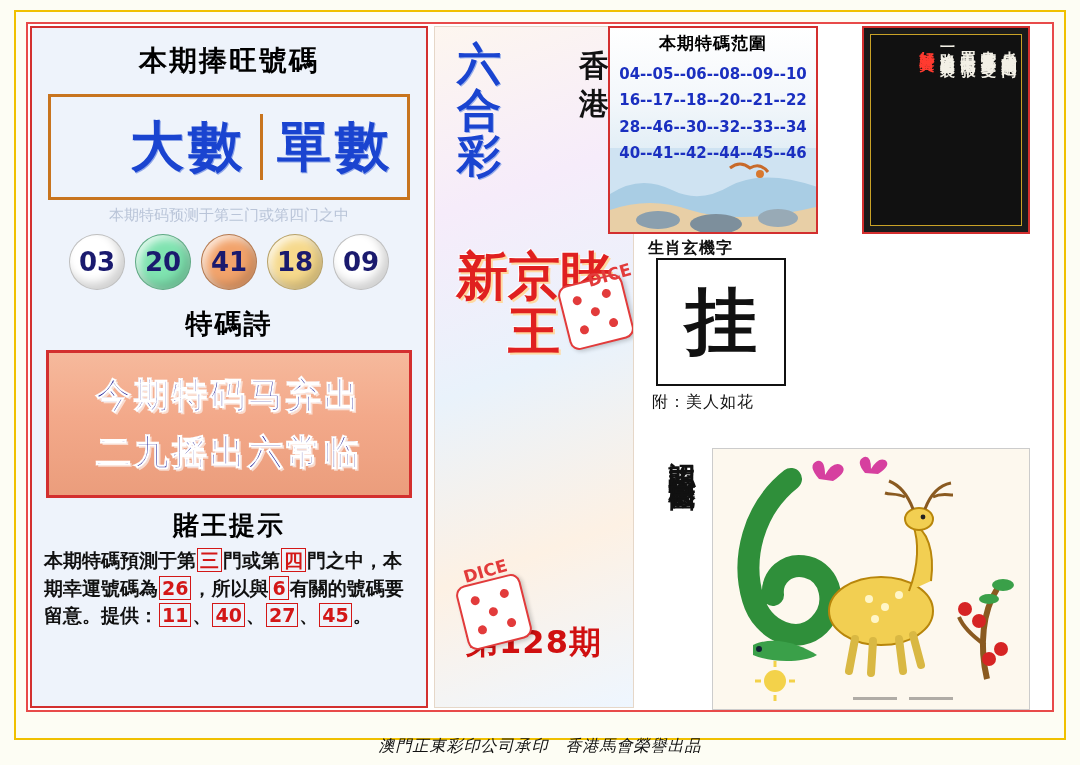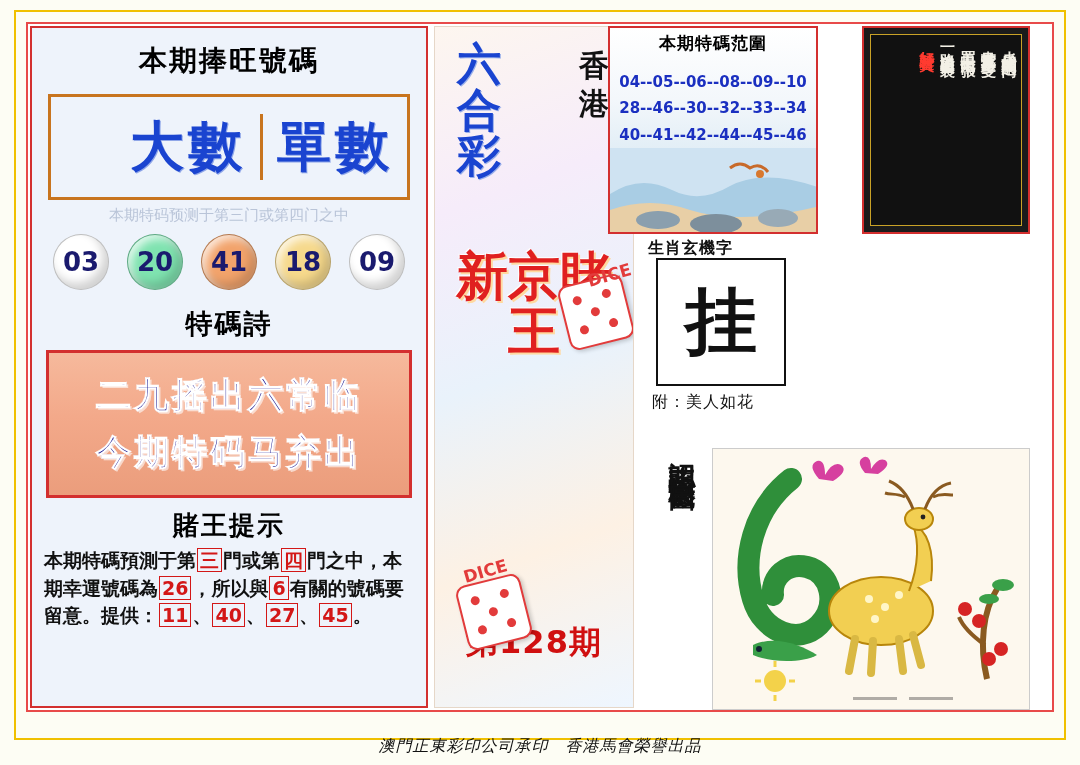--- a/index.html
+++ b/index.html
@@ -84,21 +84,21 @@
     height: 26px;
     color: #b9c4d8;
     font-size: 15px;
     text-align: center;
     overflow: hidden;
     white-space: nowrap;
   }
   .balls {
     display: flex;
     justify-content: center;
-    gap: 18px;
+    gap: 10px;
     margin-top: 2px;
   }
   .ball {
     width: 54px; height: 54px;
     border-radius: 50%;
     display: flex;
     align-items: center;
     justify-content: center;
     font-size: 26px;
     font-weight: bold;
@@ -244,21 +244,21 @@
     overflow: hidden;
   }
   .range-title {
     text-align: center;
     font-size: 17px;
     font-weight: bold;
     margin-top: 4px;
     letter-spacing: 1px;
   }
   .range-lines {
-    margin-top: 14px;
+    margin-top: 6px;
     text-align: center;
     color: #1a2fc0;
     font-size: 15px;
     font-weight: bold;
     line-height: 1.75;
     letter-spacing: 0px;
     position: relative;
     z-index: 2;
   }
   .range-art {
@@ -394,22 +394,22 @@
       <div class="ball" style="background:#ffffff">03</div>
       <div class="ball" style="background:#7fe3b0">20</div>
       <div class="ball" style="background:#f2a36b">41</div>
       <div class="ball" style="background:#f6d98c">18</div>
       <div class="ball" style="background:#ffffff">09</div>
     </div>
 
     <div class="sec-title">特碼詩</div>
 
     <div class="poem-box">
+      <div class="poem-line">今期特码马弃出</div>
       <div class="poem-line">二九摇出六常临</div>
-      <div class="poem-line">今期特码马弃出</div>
     </div>
 
     <div class="tips-title">賭王提示</div>
     <div class="tips-body" id="tips-body"><span>本期特碼預測于第</span><span class="hl">三</span><span>門或第</span><span class="hl">四</span><span>門之中，本期幸運號碼為</span><span class="hl">26</span><span>，所以與</span><span class="hl">6</span><span>有關的號碼要留意。提供：</span><span class="hl">11</span><span>、</span><span class="hl">40</span><span>、</span><span class="hl">27</span><span>、</span><span class="hl">45</span><span>。</span></div>
   </div>
 
   <div class="center-panel">
     <div class="cp-vert-left">六合彩</div>
     <div class="cp-vert-right">香港</div>
     <div class="cp-brand">新京賭王</div>
@@ -431,20 +431,21 @@
       <span class="pip" style="left:41px;top:11px"></span>
       <span class="pip" style="left:11px;top:41px"></span>
     </div>
     <div class="dice-label" style="left:28px; top:534px;">DICE</div>
   </div>
 
   <div class="range-box">
     <div class="range-title">本期特碼范圍</div>
     <div class="range-lines">
       <div>04--05--06--08--09--10</div>
+      <div>16--17--18--20--21--22</div>
       <div>28--46--30--32--33--34</div>
       <div>40--41--42--44--45--46</div>
     </div>
     <svg class="range-art" viewBox="0 0 210 84" preserveAspectRatio="none">
       <rect x="0" y="0" width="210" height="84" fill="#cfe3f2"></rect>
       <path d="M0 46 Q30 26 62 42 Q90 56 120 38 Q155 20 210 40 L210 84 L0 84 Z" fill="#a9cde4"></path>
       <path d="M0 62 Q40 48 80 62 Q130 78 210 58 L210 84 L0 84 Z" fill="#e8cfa6"></path>
       <ellipse cx="48" cy="72" rx="22" ry="9" fill="#8a9fae"></ellipse>
       <ellipse cx="106" cy="76" rx="26" ry="10" fill="#7d8f9c"></ellipse>
       <ellipse cx="168" cy="70" rx="20" ry="9" fill="#98aab6"></ellipse>

